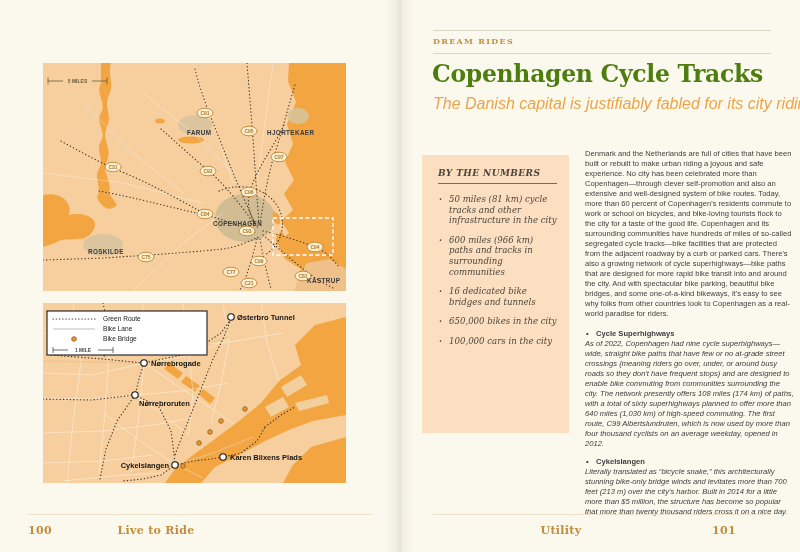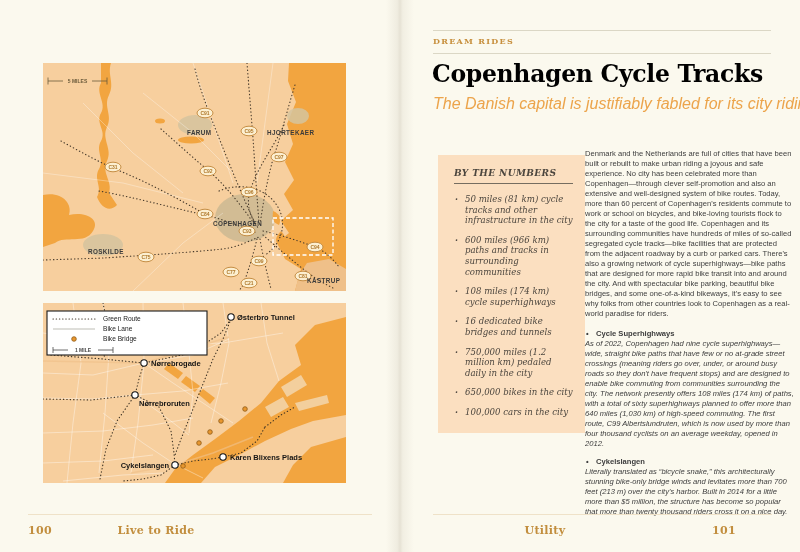--- a/index.html
+++ b/index.html
@@ -6,44 +6,44 @@
   body{width:800px;height:552px;background:#FBF9EE;font-family:"Liberation Sans",sans-serif;position:relative;overflow:hidden;}
   .spread{position:absolute;inset:0;}
   .gutter{position:absolute;left:386px;top:0;width:28px;height:552px;
     background:linear-gradient(90deg,rgba(90,70,40,0) 0%,rgba(90,70,40,.07) 40%,rgba(90,70,40,.13) 50%,rgba(90,70,40,.06) 60%,rgba(90,70,40,0) 100%);pointer-events:none;}
   svg{position:absolute;display:block;}
   
   .rule{position:absolute;height:1px;background:#DBD7C5;}
   .rule1{left:433px;top:30px;width:338px;}
   .rule2{left:433px;top:53px;width:338px;}
   .eyebrow{position:absolute;left:433px;top:36px;font-family:"DejaVu Serif",serif;font-weight:bold;font-size:8px;letter-spacing:1.3px;color:#C78F3D;}
-  .title{position:absolute;left:432px;top:60px;font-family:"DejaVu Serif",serif;font-weight:bold;font-size:23.5px;letter-spacing:-.3px;color:#000000;white-space:nowrap;}
+  .title{position:absolute;left:432px;top:60px;font-family:"DejaVu Serif",serif;font-weight:bold;font-size:23.5px;letter-spacing:-.3px;color:#4d7c0f;white-space:nowrap;}
   .subtitle{position:absolute;left:433px;top:95px;font-style:italic;font-size:16px;color:#ECA44B;white-space:nowrap;}
   
-  .bn-box{position:absolute;left:438px;top:155px;width:147px;height:278px;background:#FBDFC0;box-sizing:border-box;padding:13px 12px 10px 16px;
+  .bn-box{position:absolute;left:422px;top:155px;width:147px;height:278px;background:#FBDFC0;box-sizing:border-box;padding:13px 12px 10px 16px;
     font-family:"DejaVu Serif",serif;font-style:italic;color:#4C463E;}
   .bn-title{font-weight:bold;font-size:9px;letter-spacing:.4px;}
   .bn-rule{height:1px;background:#756D60;margin:5px 0 10px 0;}
   .bn-item{position:relative;padding-left:11px;margin-bottom:9px;font-size:8.6px;line-height:10.6px;}
   .bn-item::before{content:"\00B7";position:absolute;left:1px;top:0;font-weight:bold;color:#4C463E;}
   
   .body-col{position:absolute;left:585px;top:149px;width:209px;font-size:7.6px;line-height:10px;color:#3D3D3D;}
   .body-col p{margin:0 0 10px 0;}
   .sec{margin-bottom:8px;}
   .sec-head{position:relative;font-weight:bold;padding-left:11px;}
   .sec-head::before{content:"\2022";position:absolute;left:1px;top:0;}
   .sec-text{font-style:italic;}
   
   .f-rule{position:absolute;top:514px;height:1px;background:#EFE2C8;}
   .f-rule-l{left:28px;width:344px;}
   .f-rule-r{left:433px;width:339px;}
   .foot{position:absolute;top:524px;font-family:"DejaVu Serif",serif;font-weight:bold;font-size:11px;letter-spacing:.3px;color:#C28E3E;}
   .folio-l{left:28px;}
   .run-l{left:96px;width:120px;text-align:center;}
-  .run-r{left:485px;width:120px;text-align:center;}
+  .run-r{left:501px;width:120px;text-align:center;}
   .folio-r{left:712px;width:60px;text-align:left;}
 </style>
 </head>
 <body>
 
 <div class="spread">
 
   <svg style="left:43px;top:63px" width="303" height="228" viewBox="0 0 303 228">
     <rect width="303" height="228" fill="#F7CF9E"></rect>
 
@@ -268,23 +268,21 @@
   <div class="eyebrow">DREAM RIDES</div>
   <div class="rule rule2"></div>
   <h1 class="title" style="margin:0;">Copenhagen Cycle Tracks</h1>
   <div class="subtitle">The Danish capital is justifiably fabled for its city riding</div>
 
   <div class="bn-box">
     <div class="bn-title">BY THE NUMBERS</div>
     <div class="bn-rule"></div>
     <div class="bn-item">50 miles (81 km) cycle tracks and other infrastructure in the city</div>
     <div class="bn-item">600 miles (966 km) paths and tracks in surrounding communities</div>
-    <div class="bn-item">108 miles (174 km) cycle superhighways</div>
     <div class="bn-item">16 dedicated bike bridges and tunnels</div>
-    <div class="bn-item">750,000 miles (1.2 million km) pedaled daily in the city</div>
     <div class="bn-item">650,000 bikes in the city</div>
     <div class="bn-item">100,000 cars in the city</div>
   </div>
 
   <div class="body-col">
     <p>Denmark and the Netherlands are full of cities that have been built or rebuilt to make urban riding a joyous and safe experience. No city has been celebrated more than Copenhagen—through clever self-promotion and also an extensive and well-designed system of bike routes. Today, more than 60 percent of Copenhagen's residents commute to work or school on bicycles, and bike-loving tourists flock to the city for a taste of the good life. Copenhagen and its surrounding communities have hundreds of miles of so-called segregated cycle tracks—bike facilities that are protected from the adjacent roadway by a curb or parked cars. There's also a growing network of cycle superhighways—bike paths that are designed for more rapid bike transit into and around the city. And with spectacular bike parking, beautiful bike bridges, and some one-of-a-kind bikeways, it's easy to see why folks from other countries look to Copenhagen as a real-world paradise for riders.</p>
     <div class="sec">
       <div class="sec-head">Cycle Superhighways</div>
       <div class="sec-text">As of 2022, Copenhagen had nine cycle superhighways—wide, straight bike paths that have few or no at-grade street crossings (meaning riders go over, under, or around busy roads so they don't have frequent stops) and are designed to enable bike commuting from communities surrounding the city. The network presently offers 108 miles (174 km) of paths, with a total of sixty superhighways planned to offer more than 640 miles (1,030 km) of high-speed commuting. The first route, C99 Albertslundruten, which is now used by more than four thousand cyclists on an average weekday, opened in 2012.</div>
     </div>

